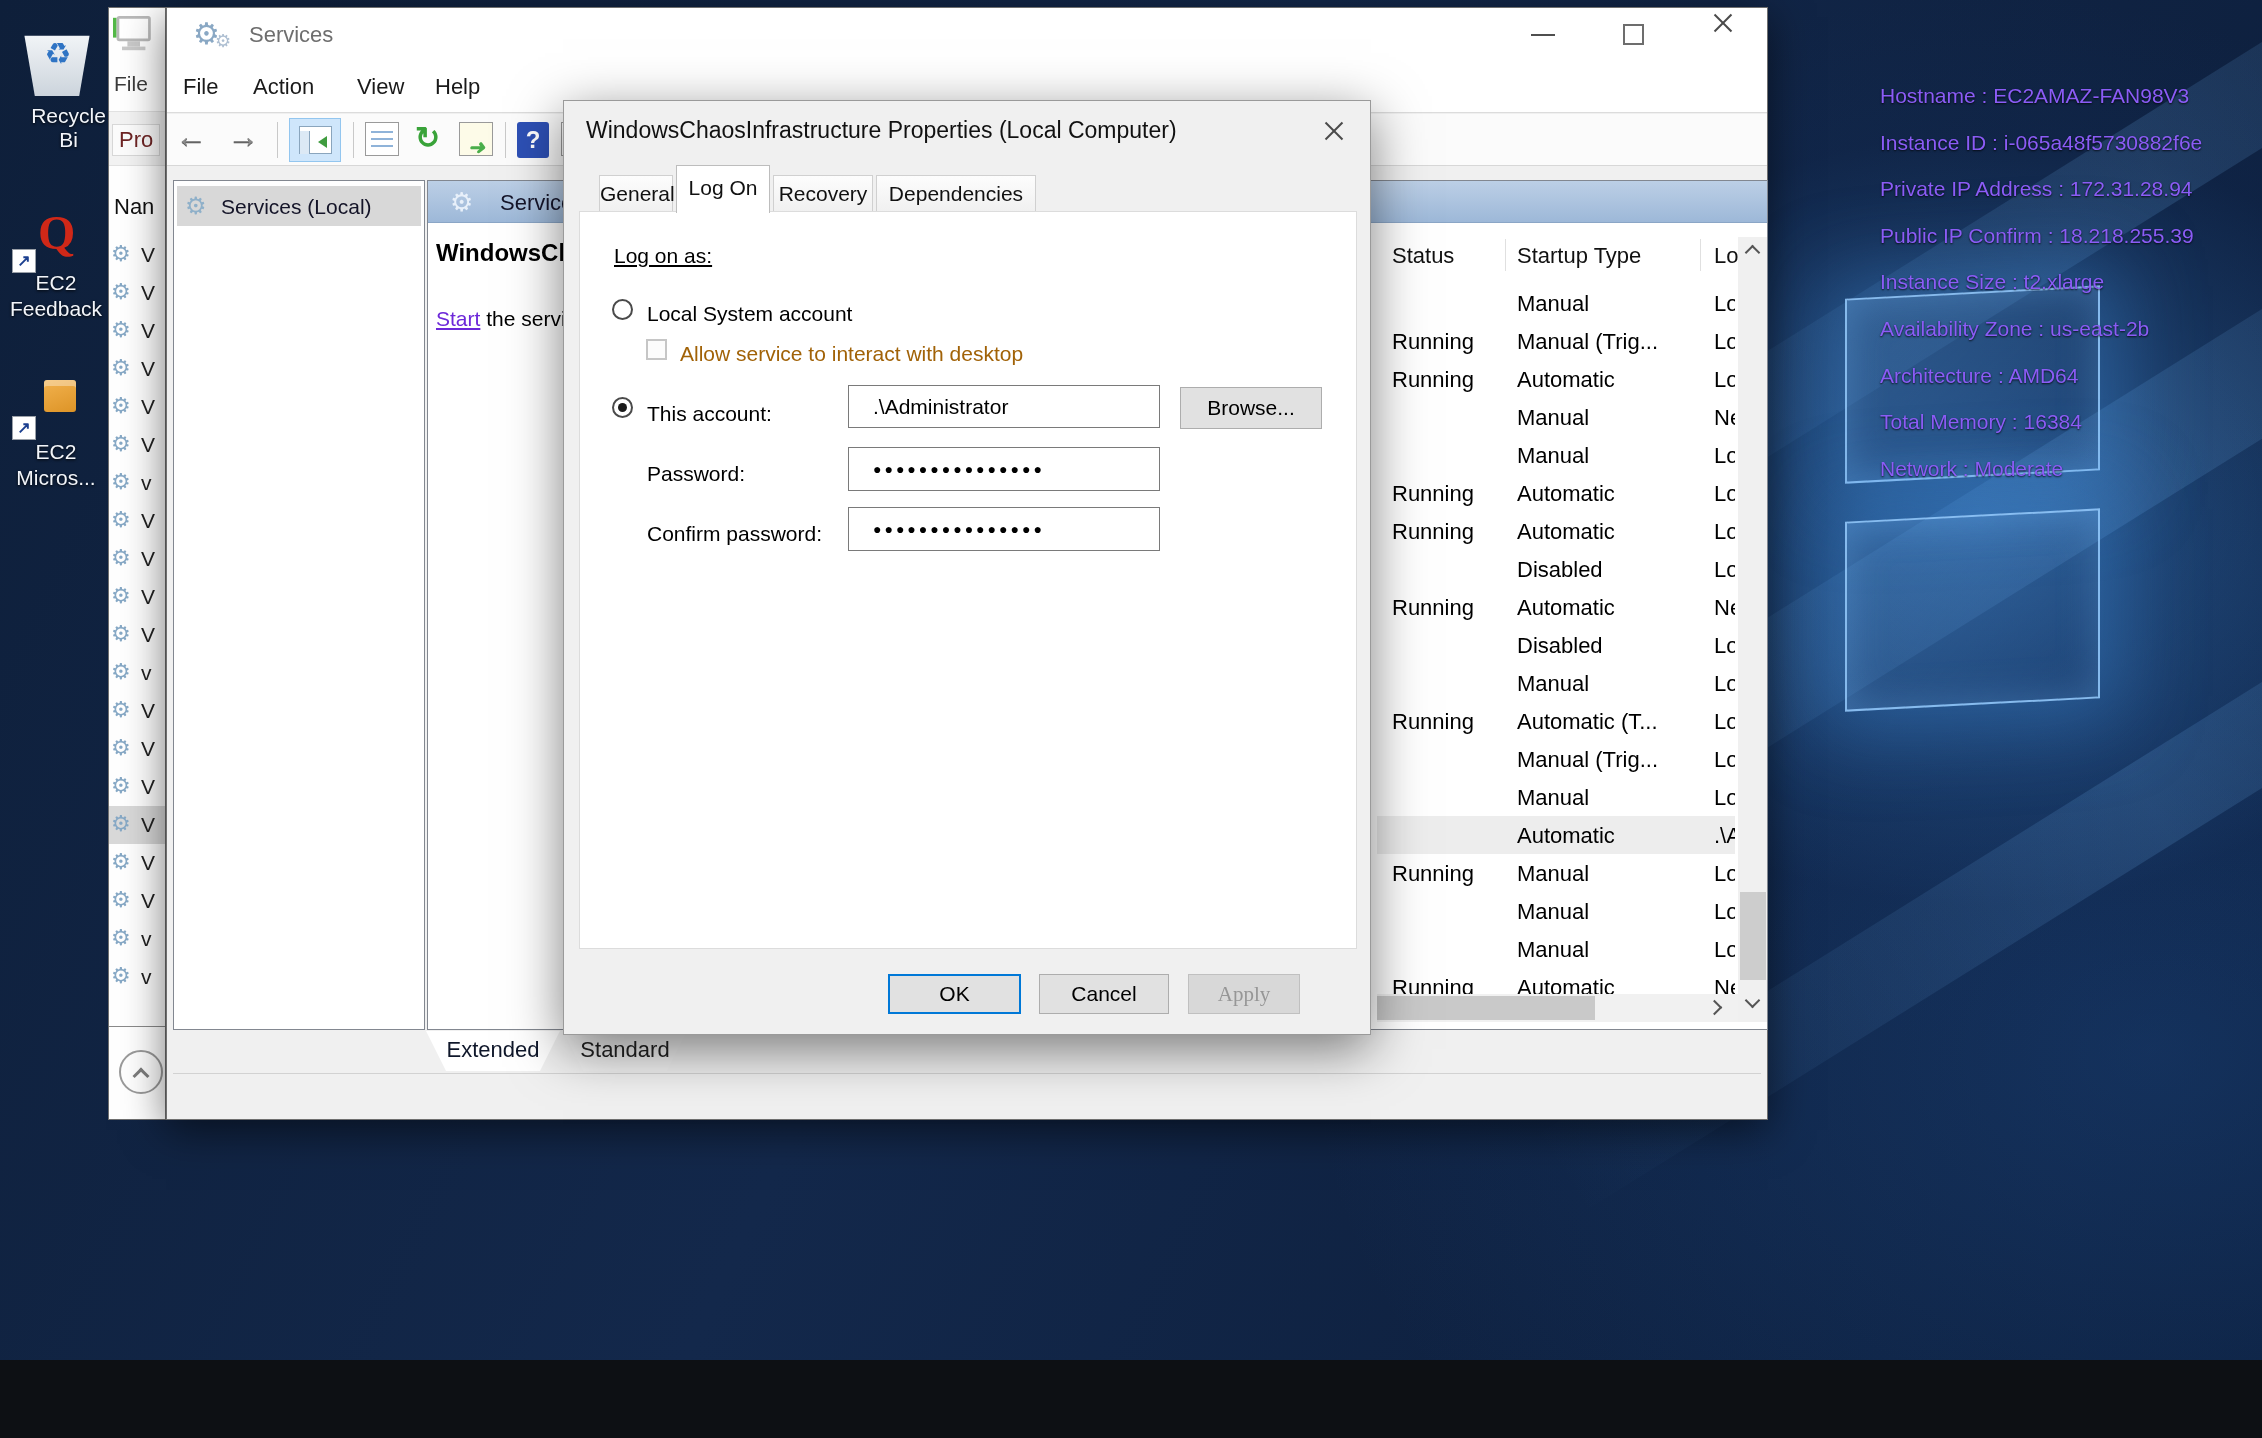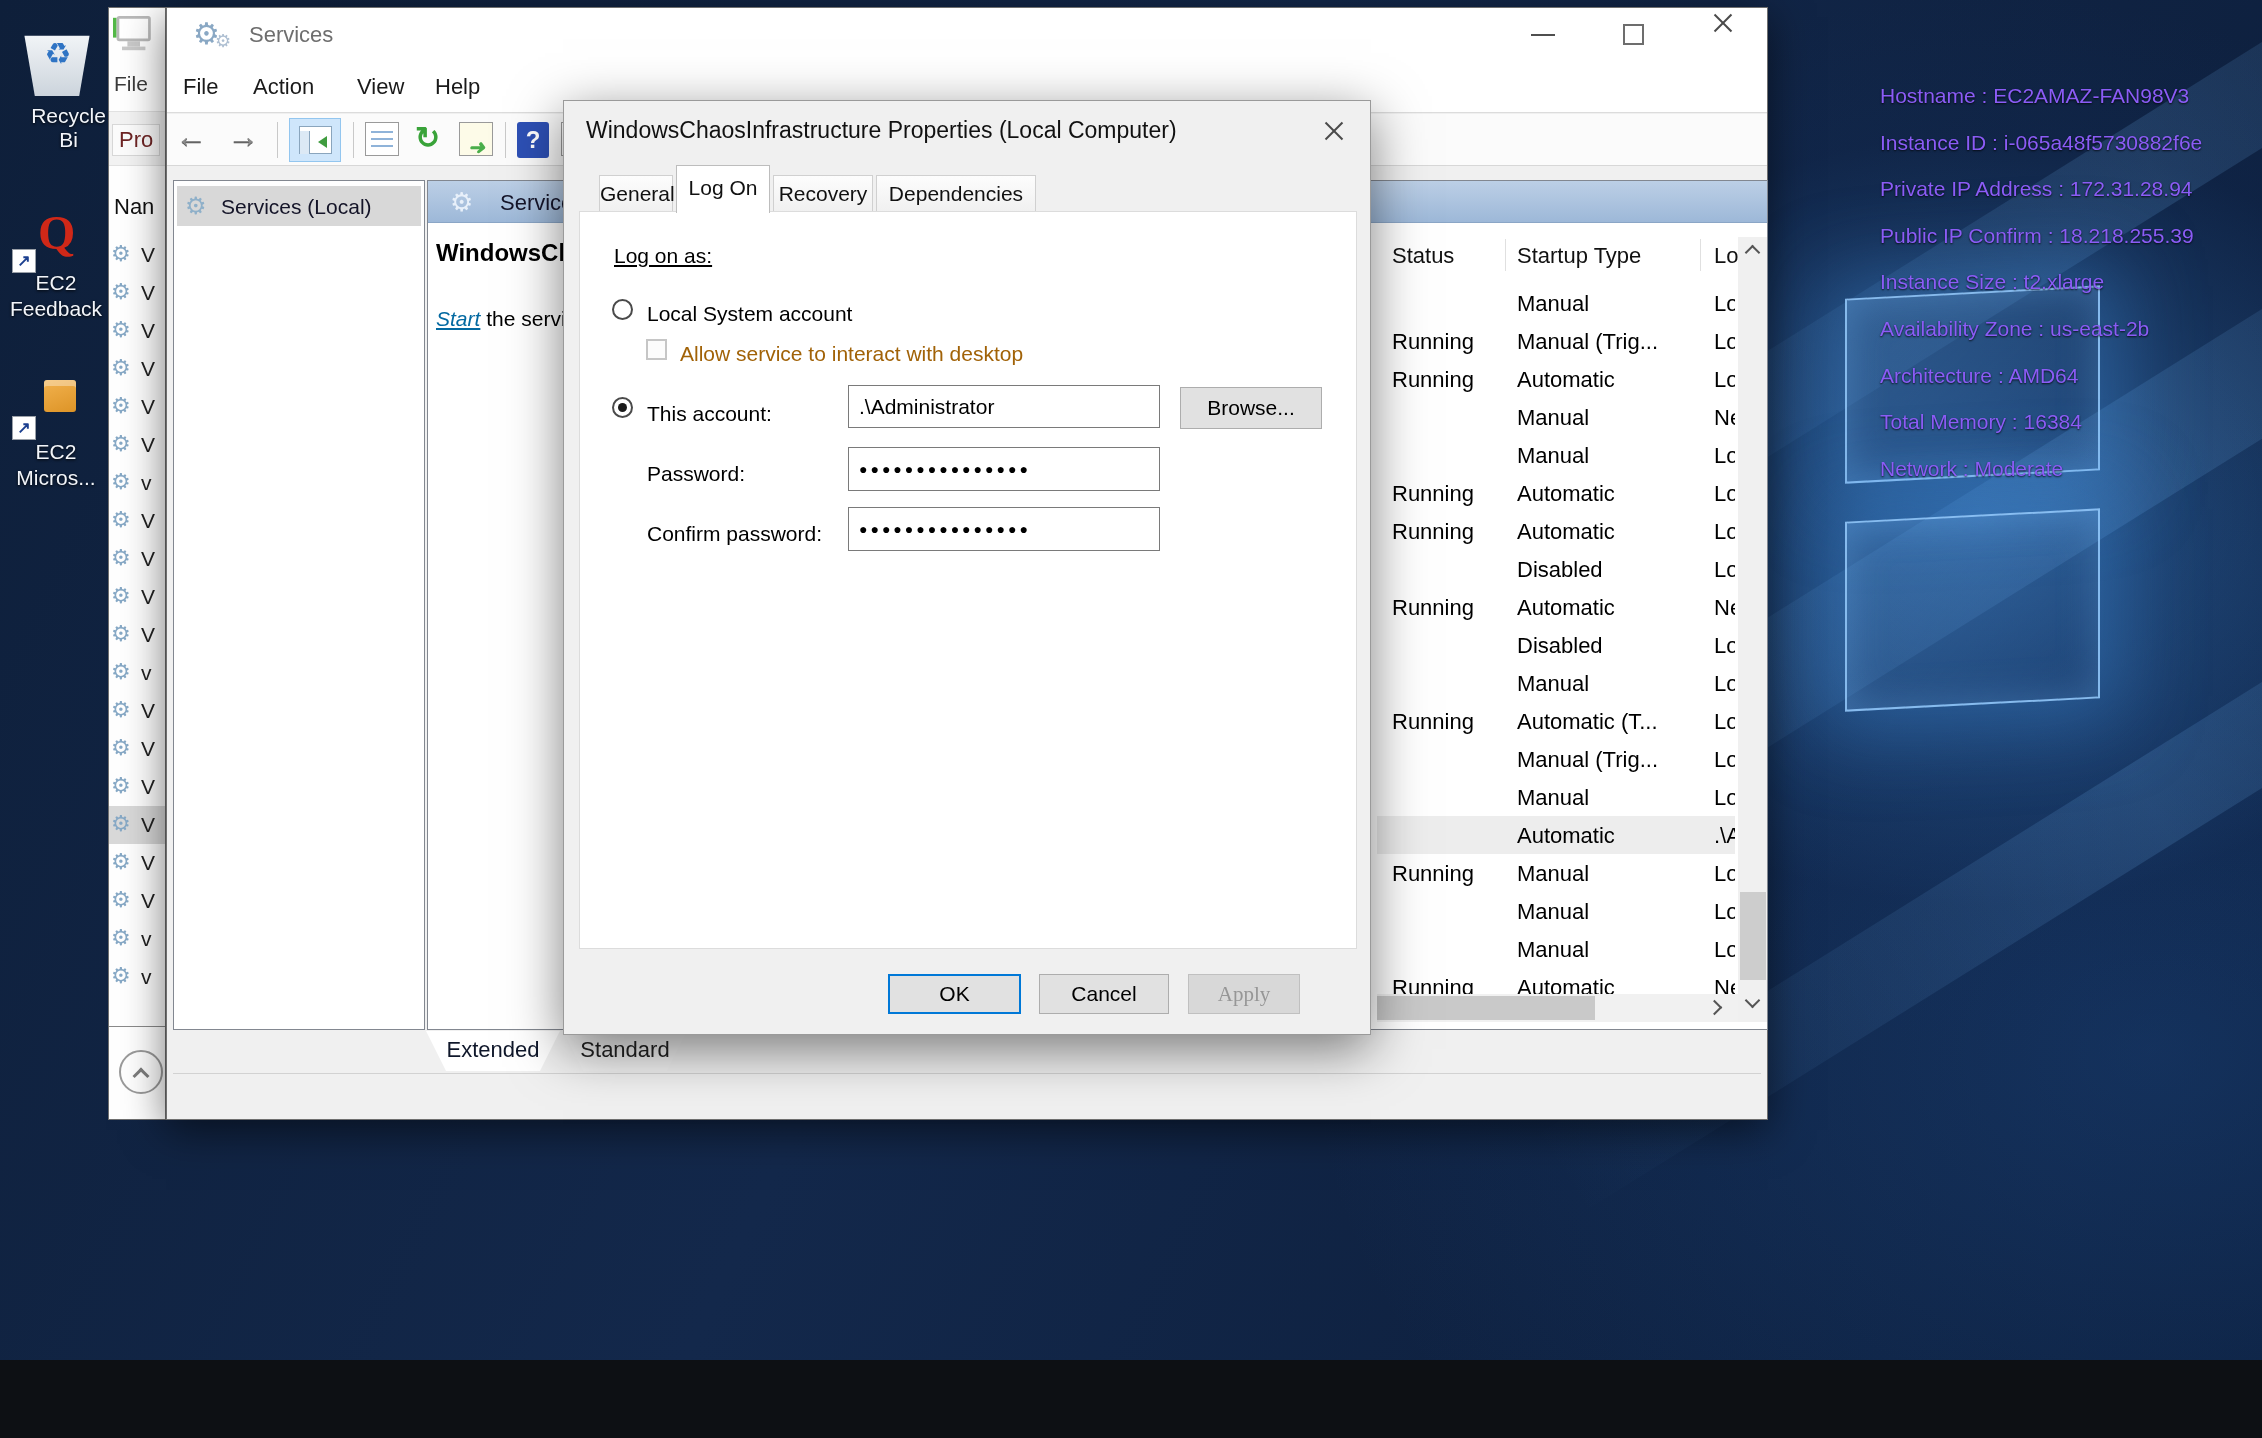--- a/index.html
+++ b/index.html
@@ -93,21 +93,21 @@
   .tree-sel .gear { position:absolute; left:8px; top:6px; font-size:24px; color:#8fb0c9; }
   .tree-sel .txt { position:absolute; left:44px; top:9px; font-size:21px; color:#141428; white-space:nowrap; }
 
   .midpanel { position:absolute; left:260px; top:172px; width:1341px; height:850px; background:#fff; border:1px solid #828790; overflow:hidden; }
   .band { position:absolute; left:0; top:0; right:0; height:42px;
     background:linear-gradient(#bccfe6,#9db8d8); border-bottom:1px solid #8ba6c6; }
   .band .gear { position:absolute; left:22px; top:6px; font-size:26px; color:#e8f0fa; }
   .band .txt { position:absolute; left:72px; top:9px; font-size:22px; color:#15152a; }
   .svc-bold { position:absolute; left:8px; top:58px; font-size:24px; font-weight:bold; color:#000; white-space:nowrap; }
   .start-line { position:absolute; left:8px; top:126px; font-size:21px; color:#000; white-space:nowrap; }
-  .start-link { color:#0369a1; text-decoration:underline;font-style:italic; }
+  .start-link { color:#6d28d9; text-decoration:underline; }
 
   .svc-head { position:absolute; left:949px; top:56px; width:358px; height:40px; }
   .svc-head span { position:absolute; top:6px; font-size:22px; color:#111; }
   .head-sep { position:absolute; top:2px; width:1px; height:32px; background:#e0e0e0; }
   .svc-rows { position:absolute; left:949px; top:103px; width:358px; height:710px; overflow:hidden; }
   .svc-row { position:relative; height:38px; width:100%; }
   .svc-row.sel { background:#ededed; }
   .svc-row span { position:absolute; top:7px; font-size:22px; color:#000; white-space:nowrap; }
   .svc-row .c-st { left:15px; } .svc-row .c-su { left:140px; } .svc-row .c-lg { left:337px; }
 
@@ -131,21 +131,21 @@
   .dtab { position:absolute; height:38px; background:linear-gradient(#fdfdfd,#f0f0f0); border:1px solid #d0d0d0;
     font-size:21px; color:#111; text-align:center; line-height:36px; top:74px; }
   .dtab.active { background:#fff; border-color:#bdbdbd; border-bottom:none; top:64px; height:48px; z-index:3; line-height:44px; }
   .dpage { position:absolute; left:15px; top:110px; width:778px; height:738px; background:#fff; border:1px solid #dcdcdc; }
   .dlabel { position:absolute; font-size:21px; color:#000; white-space:nowrap; }
   .dlabel.dis { color:#a16207; }
   .radio { position:absolute; width:21px; height:21px; border:2px solid #4a4a4a; border-radius:50%; background:#fff; }
   .radio.sel::after { content:""; position:absolute; left:4px; top:4px; width:9px; height:9px; border-radius:50%; background:#1a1a1a; }
   .chkbox { position:absolute; width:21px; height:21px; border:2px solid #c6c6c6; background:#fcfcfc; }
   .dinput { position:absolute; width:312px; height:43px; background:#fff; border:1px solid #7a7a7a;
-    font-size:21px; color:#000; line-height:41px; padding-left:10px; }
+    font-size:21px; color:#000; line-height:41px; padding-left:24px; }
   .dinput.dots { font-size:14px; letter-spacing:3px; line-height:43px; }
   .dbtn { position:absolute; width:133px; height:40px; background:#e1e1e1; border:1px solid #adadad;
     font-size:21px; color:#000; text-align:center; line-height:38px; }
   .dbtn.primary { border:2px solid #0078d7; line-height:36px; }
   .dbtn.disabled { background:#d8d8d8; border-color:#c0c0c0; color:#969696; }
 
   
   #taskbar { left:0; top:1360px; width:2262px; height:78px; background:#0d1014; z-index:10; }
   .pm-ic { position:absolute; width:44px; height:40px; }
   .pm-ic .scr { position:absolute; left:4px; top:0; width:38px; height:28px; background:#fff; border:3px solid #b9b9b9; border-radius:3px; }

